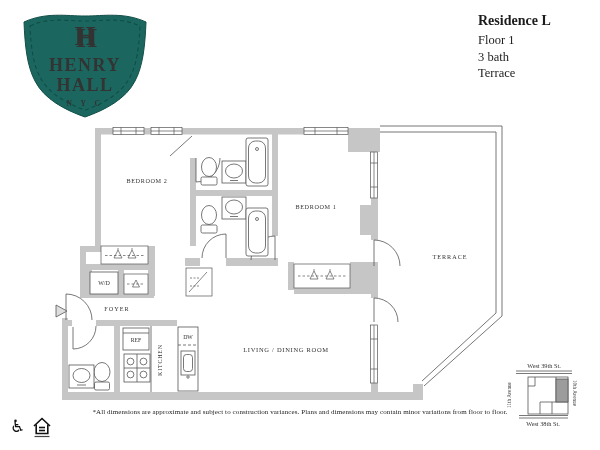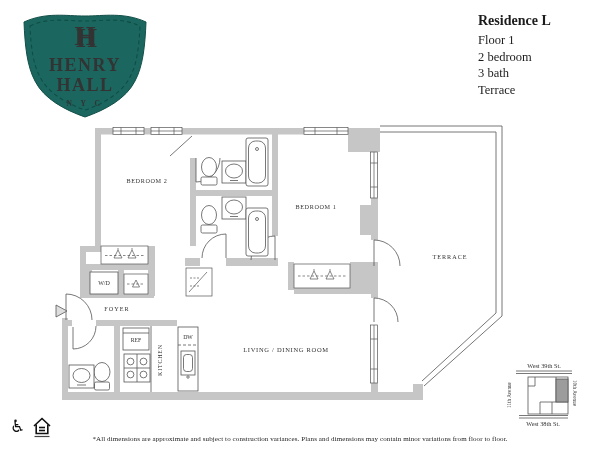--- a/index.html
+++ b/index.html
@@ -4,21 +4,21 @@
 <style>
   html,body{margin:0;padding:0;}
   body{width:600px;height:450px;position:relative;overflow:hidden;background:#fff;
        font-family:"Liberation Serif",serif;}
   .abs{position:absolute;}
   #logo{left:16px;top:6px;width:138px;height:114px;}
   #unitinfo{left:478px;top:13px;width:118px;color:#1c1c1c;}
   #unitinfo .title{font-size:14px;font-weight:bold;margin:0 0 3px 0;}
   #unitinfo .line{font-size:12.5px;line-height:16.5px;}
   #plan{left:0;top:0;width:600px;height:450px;}
-  #disclaimer{left:75px;top:435px;width:450px;text-align:center;font-size:7px;
+  #disclaimer{left:75px;top:408px;width:450px;text-align:center;font-size:7px;
               color:#222;letter-spacing:0.1px;}
   #access-icon{left:10px;top:416px;font-size:17px;color:#111;
                font-family:"DejaVu Sans",sans-serif;line-height:20px;}
   #eho-icon{left:33px;top:417px;width:18px;height:21px;}
   svg text{font-family:"Liberation Serif",serif;fill:#333;}
 </style>
 </head>
 <body>
 
 <svg id="logo" class="abs" viewBox="0 0 138 114">
@@ -29,21 +29,20 @@
   <text x="70.5" y="40.5" text-anchor="middle" font-size="27" font-weight="bold" fill="#9a6614">H</text>
   <text x="69" y="39" text-anchor="middle" font-size="27" font-weight="bold" fill="#efa22b">H</text>
   <text x="69" y="65" text-anchor="middle" font-size="18" font-weight="bold" letter-spacing="1.5" fill="#efa22b">HENRY</text>
   <text x="69" y="85" text-anchor="middle" font-size="18" font-weight="bold" letter-spacing="1.5" fill="#efa22b">HALL</text>
   <text x="69" y="100" text-anchor="middle" font-size="7.5" font-weight="bold" letter-spacing="3.5" fill="#efa22b">N Y C</text>
 </svg>
 
 <div id="unitinfo" class="abs">
   <div class="title">Residence L</div>
   <div class="line">Floor 1</div>
-  <div class="line">2 bedroom</div>
   <div class="line">3 bath</div>
   <div class="line">Terrace</div>
 </div>
 
 <svg id="plan" class="abs" viewBox="0 0 600 450">
 
   <g fill="#c6c6c6">
     <rect x="95" y="128" width="18" height="6.5"></rect>
     <rect x="144" y="128" width="7" height="6.5"></rect>
     <rect x="182" y="128" width="122" height="6.5"></rect>

